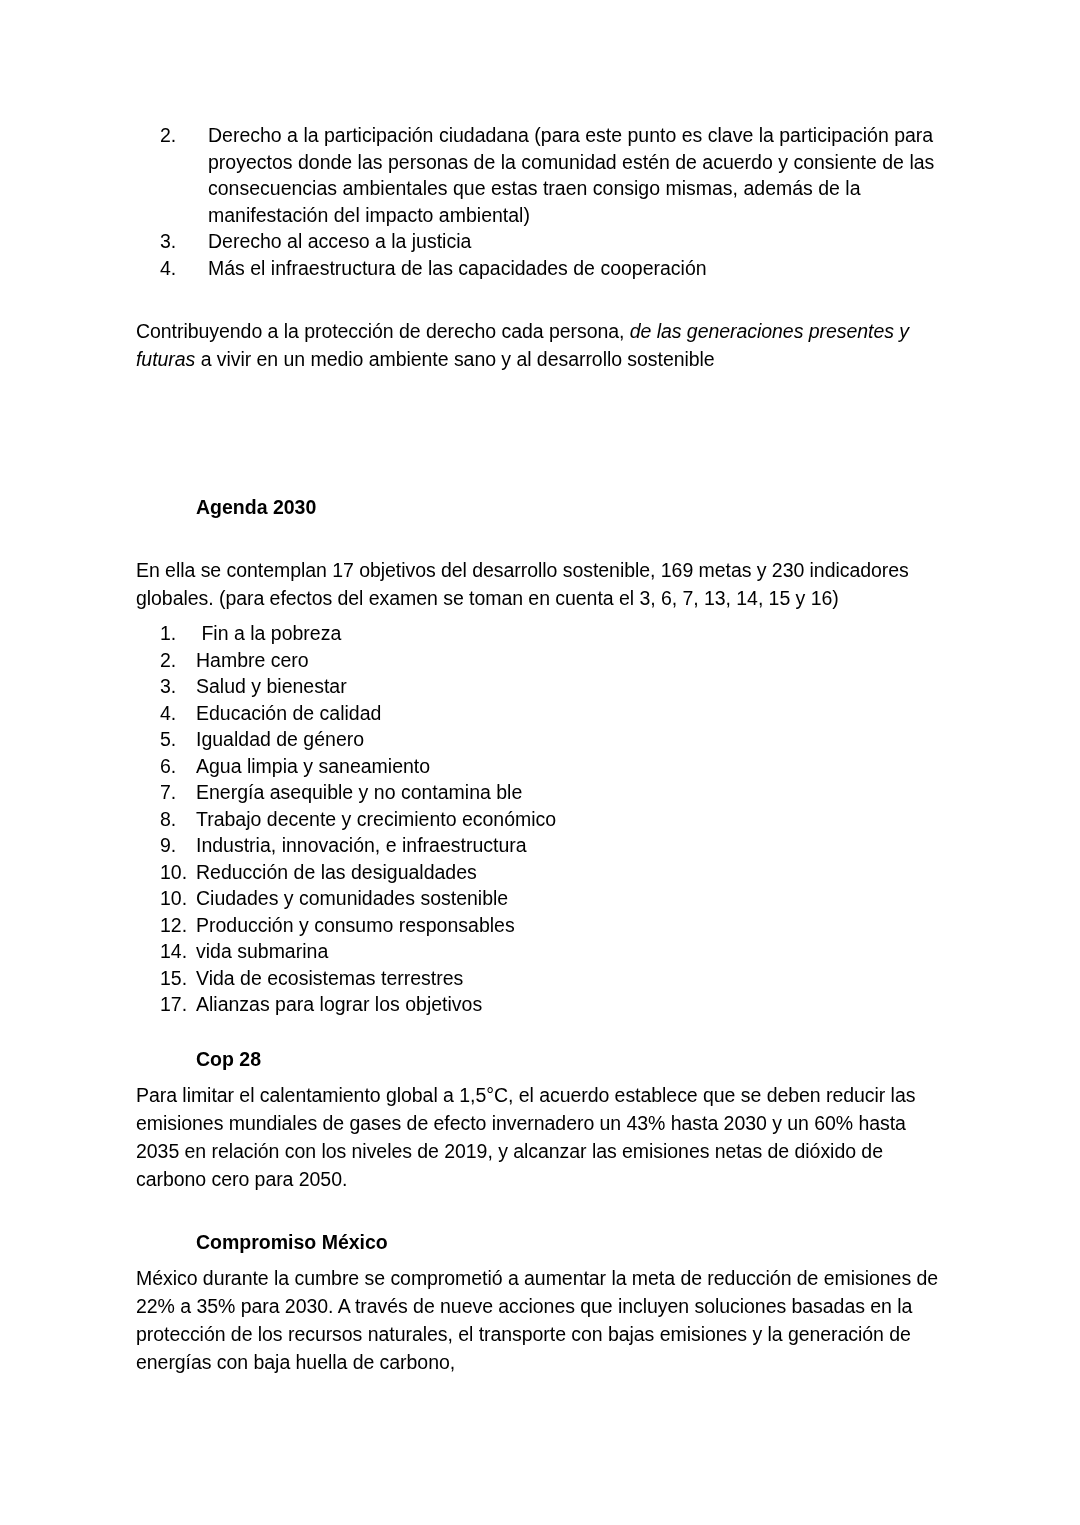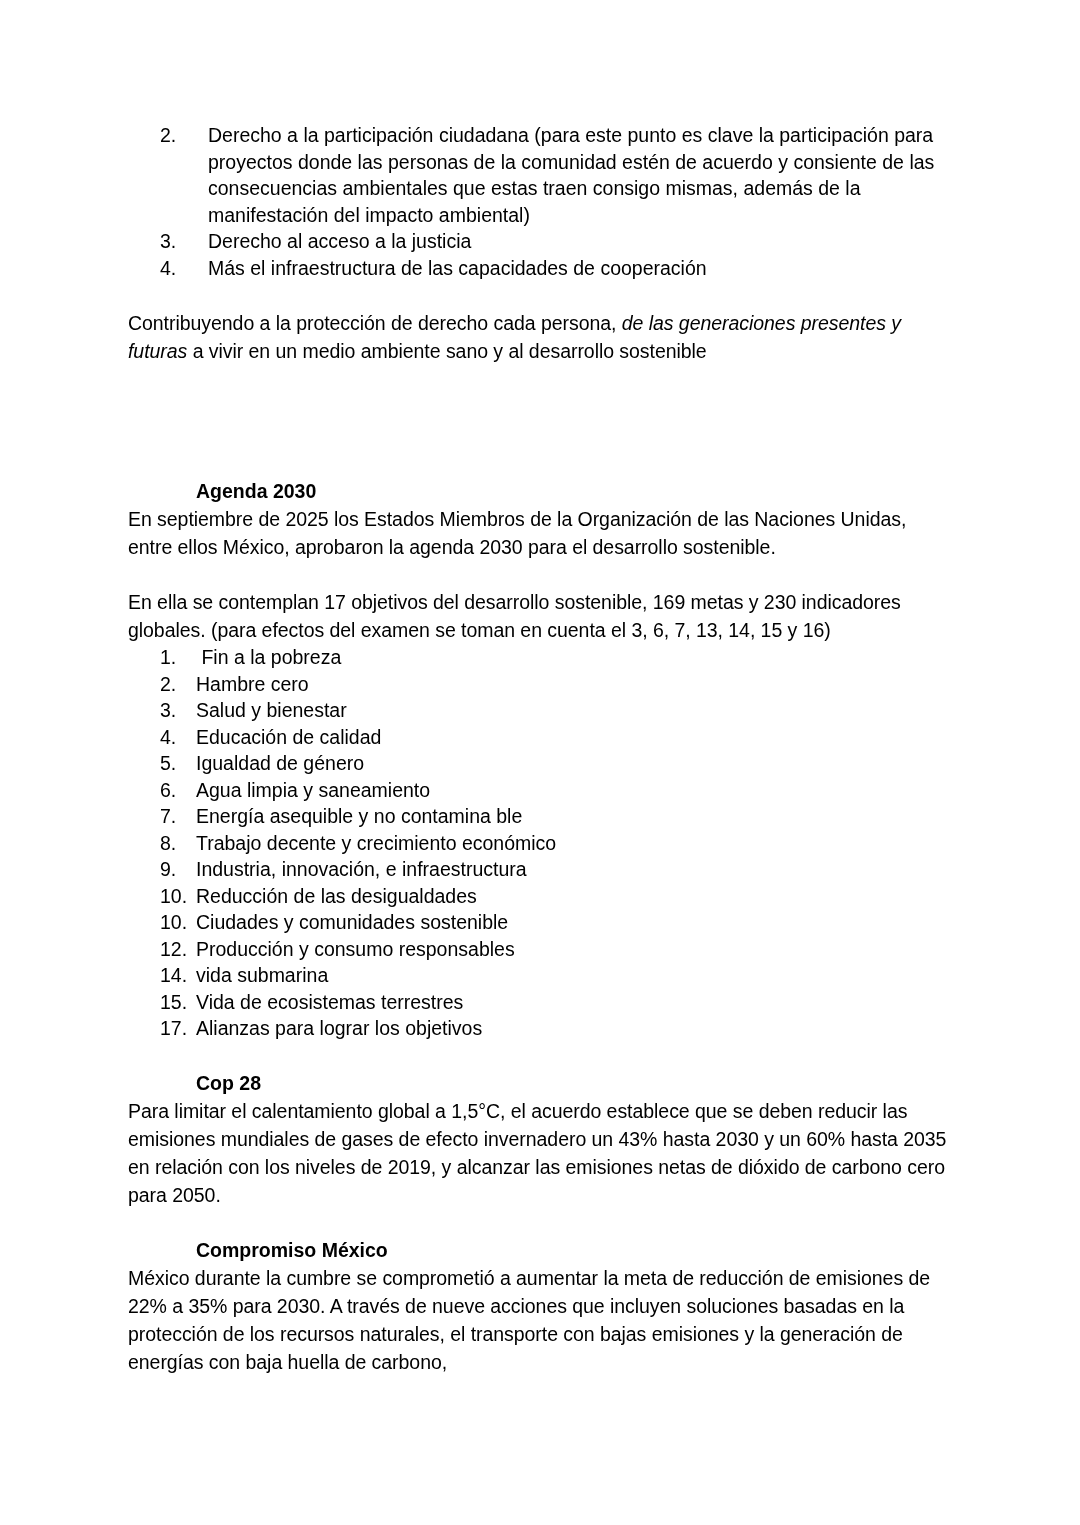--- a/index.html
+++ b/index.html
@@ -22,21 +22,21 @@
     position: absolute;
     left: 128px;
     top: 122px;
     width: 820px;
   }
 
   
   .para {
     font-size: 19.5px;
     line-height: 28px;
-    margin: 0;
+    margin: 8px;
     text-align: left;
     letter-spacing: -0.05px;
   }
   .italic {
     font-style: italic;
   }
 
   
   .heading {
     font-size: 19.5px;
@@ -101,21 +101,20 @@
       </li>
     </ol>
 
     <div class="gap-md"></div>
 
     <p class="para"><span>Contribuyendo a la protección de derecho cada persona, </span><span class="italic">de las generaciones presentes y futuras</span><span> a vivir en un medio ambiente sano y al desarrollo sostenible</span></p>
 
     <div class="gap-xl"></div>
 
     <div class="heading">Agenda 2030</div>
-    <p class="para">En septiembre de 2025 los Estados Miembros de la Organización de las Naciones Unidas, entre ellos México, aprobaron la agenda 2030 para el desarrollo sostenible.</p>
 
     <div class="gap-line"></div>
 
     <p class="para">En ella se contemplan 17 objetivos del desarrollo sostenible, 169 metas y 230 indicadores globales. (para efectos del examen se toman en cuenta el 3, 6, 7, 13, 14, 15 y  16)</p>
 
     <ol class="numlist">
       <li>
           <span class="marker">1.</span>
           <span class="itemtext"> Fin a la pobreza</span>
         </li>

